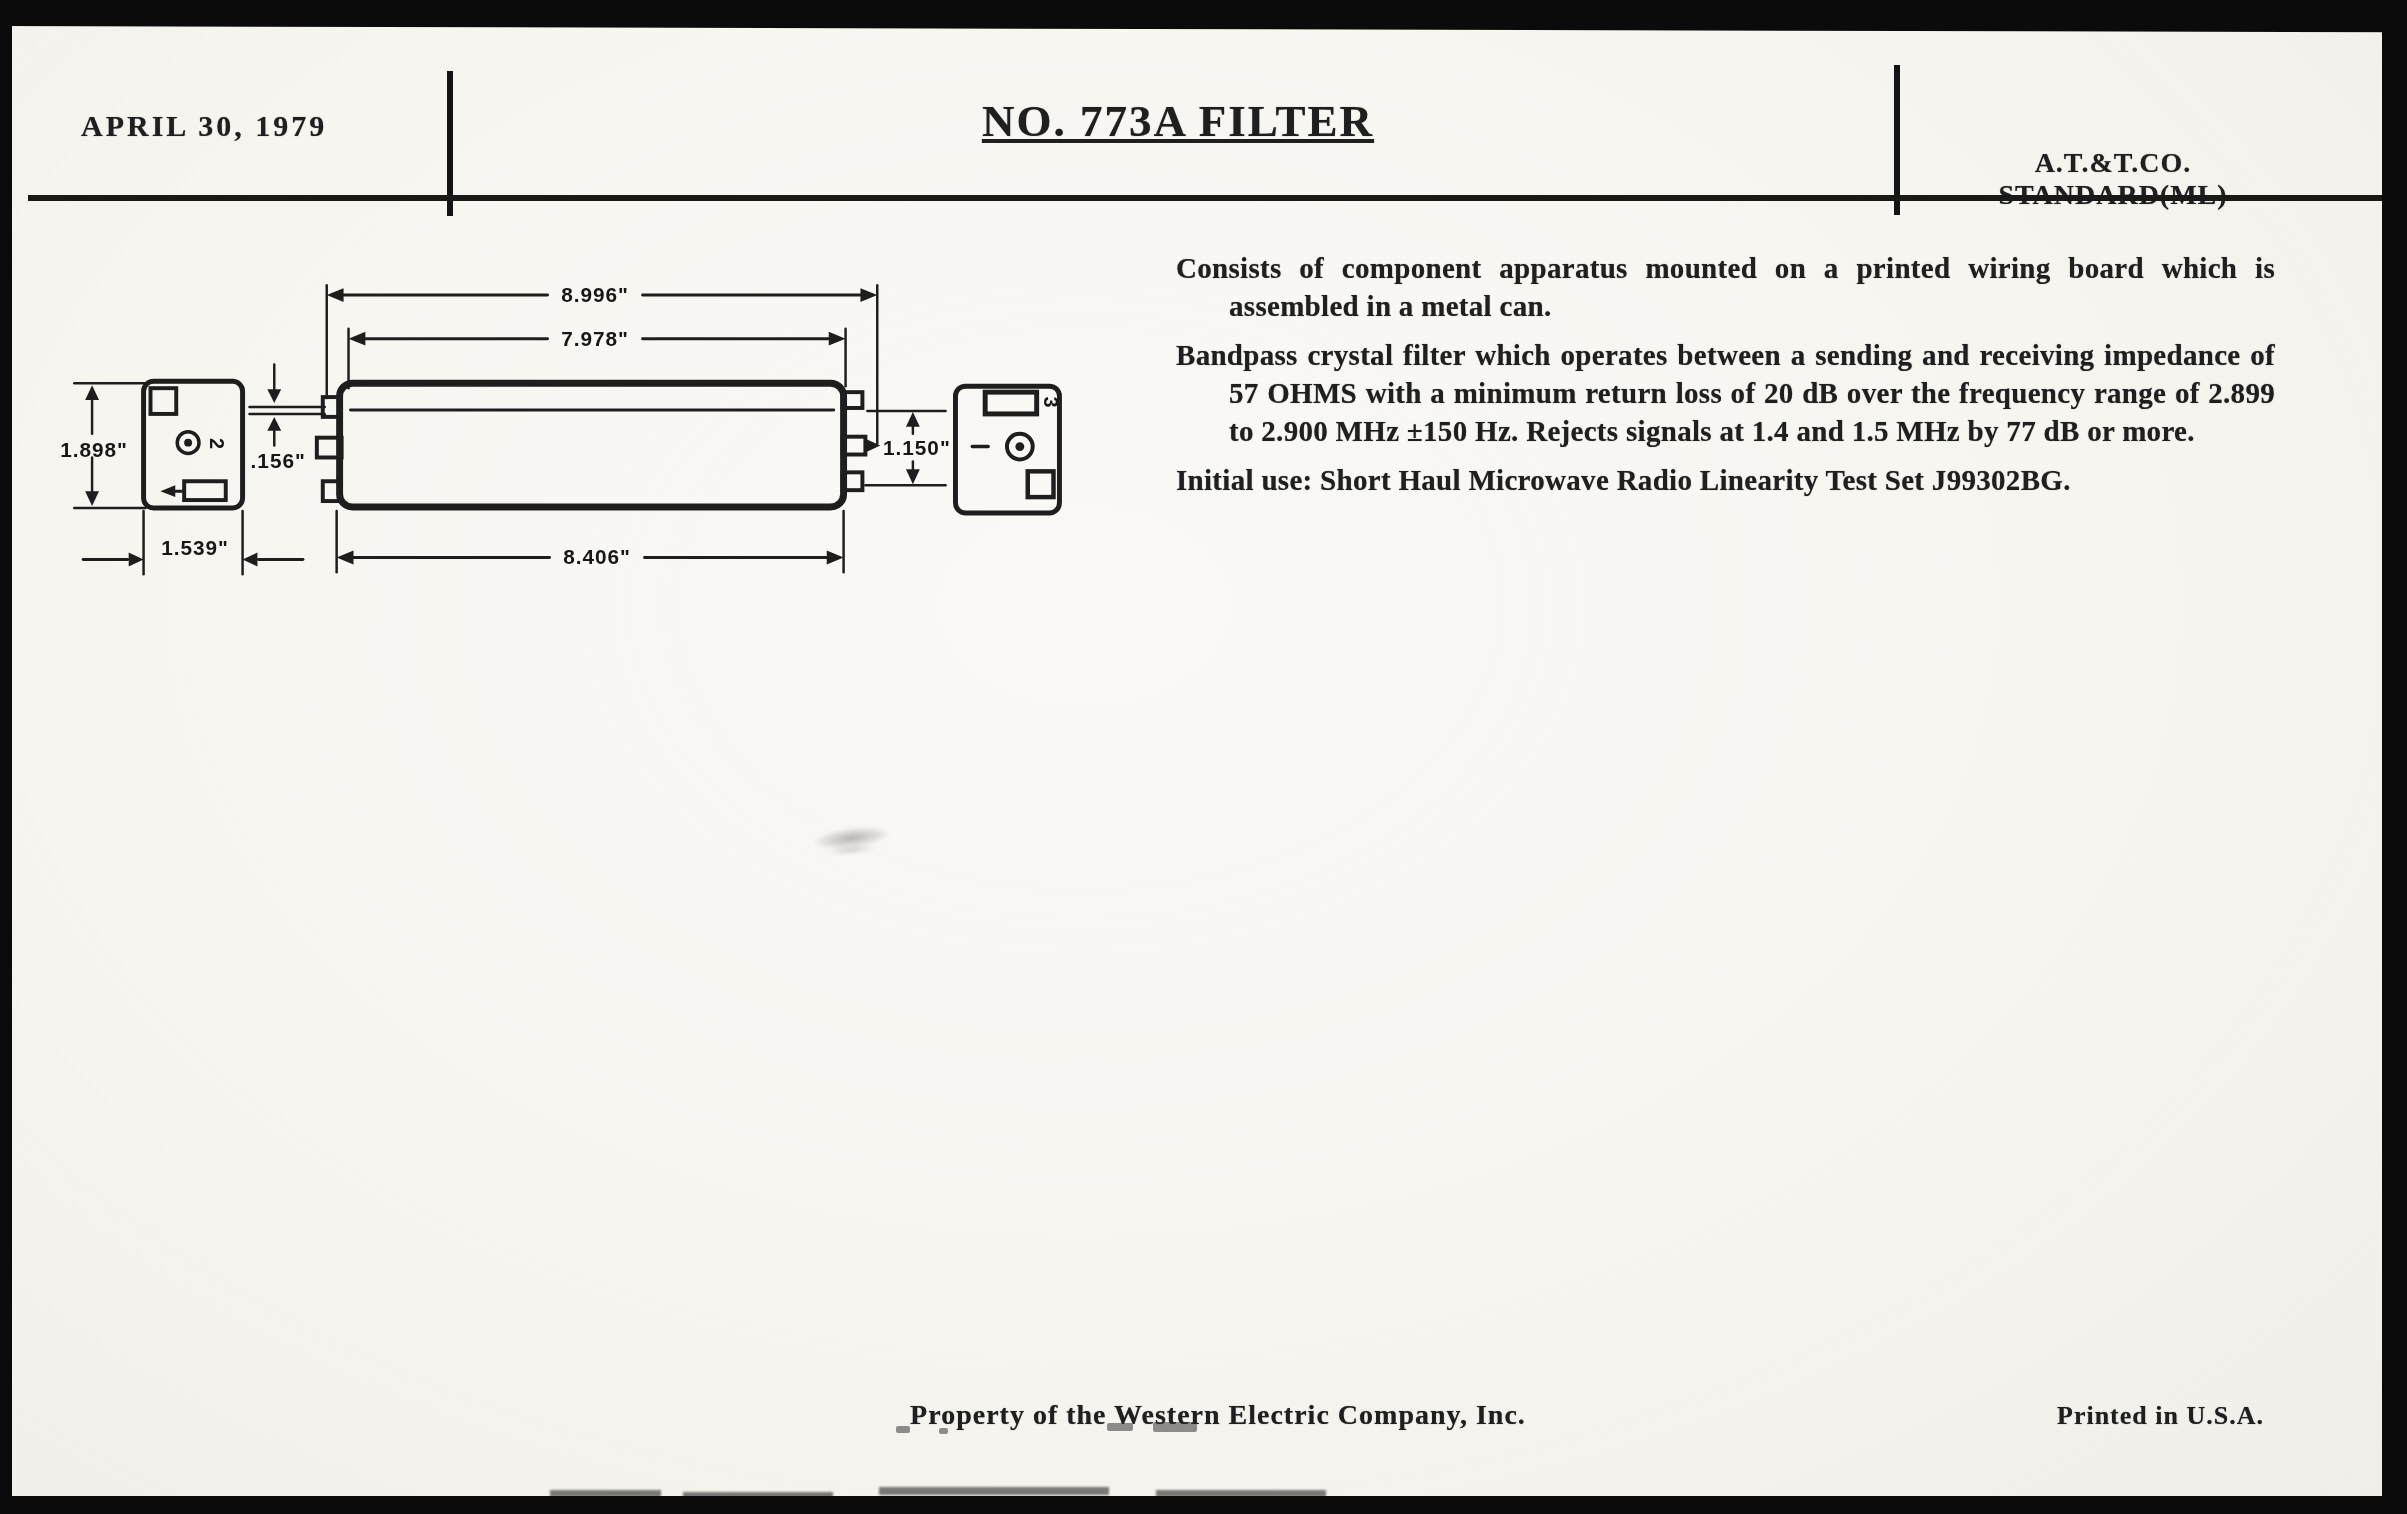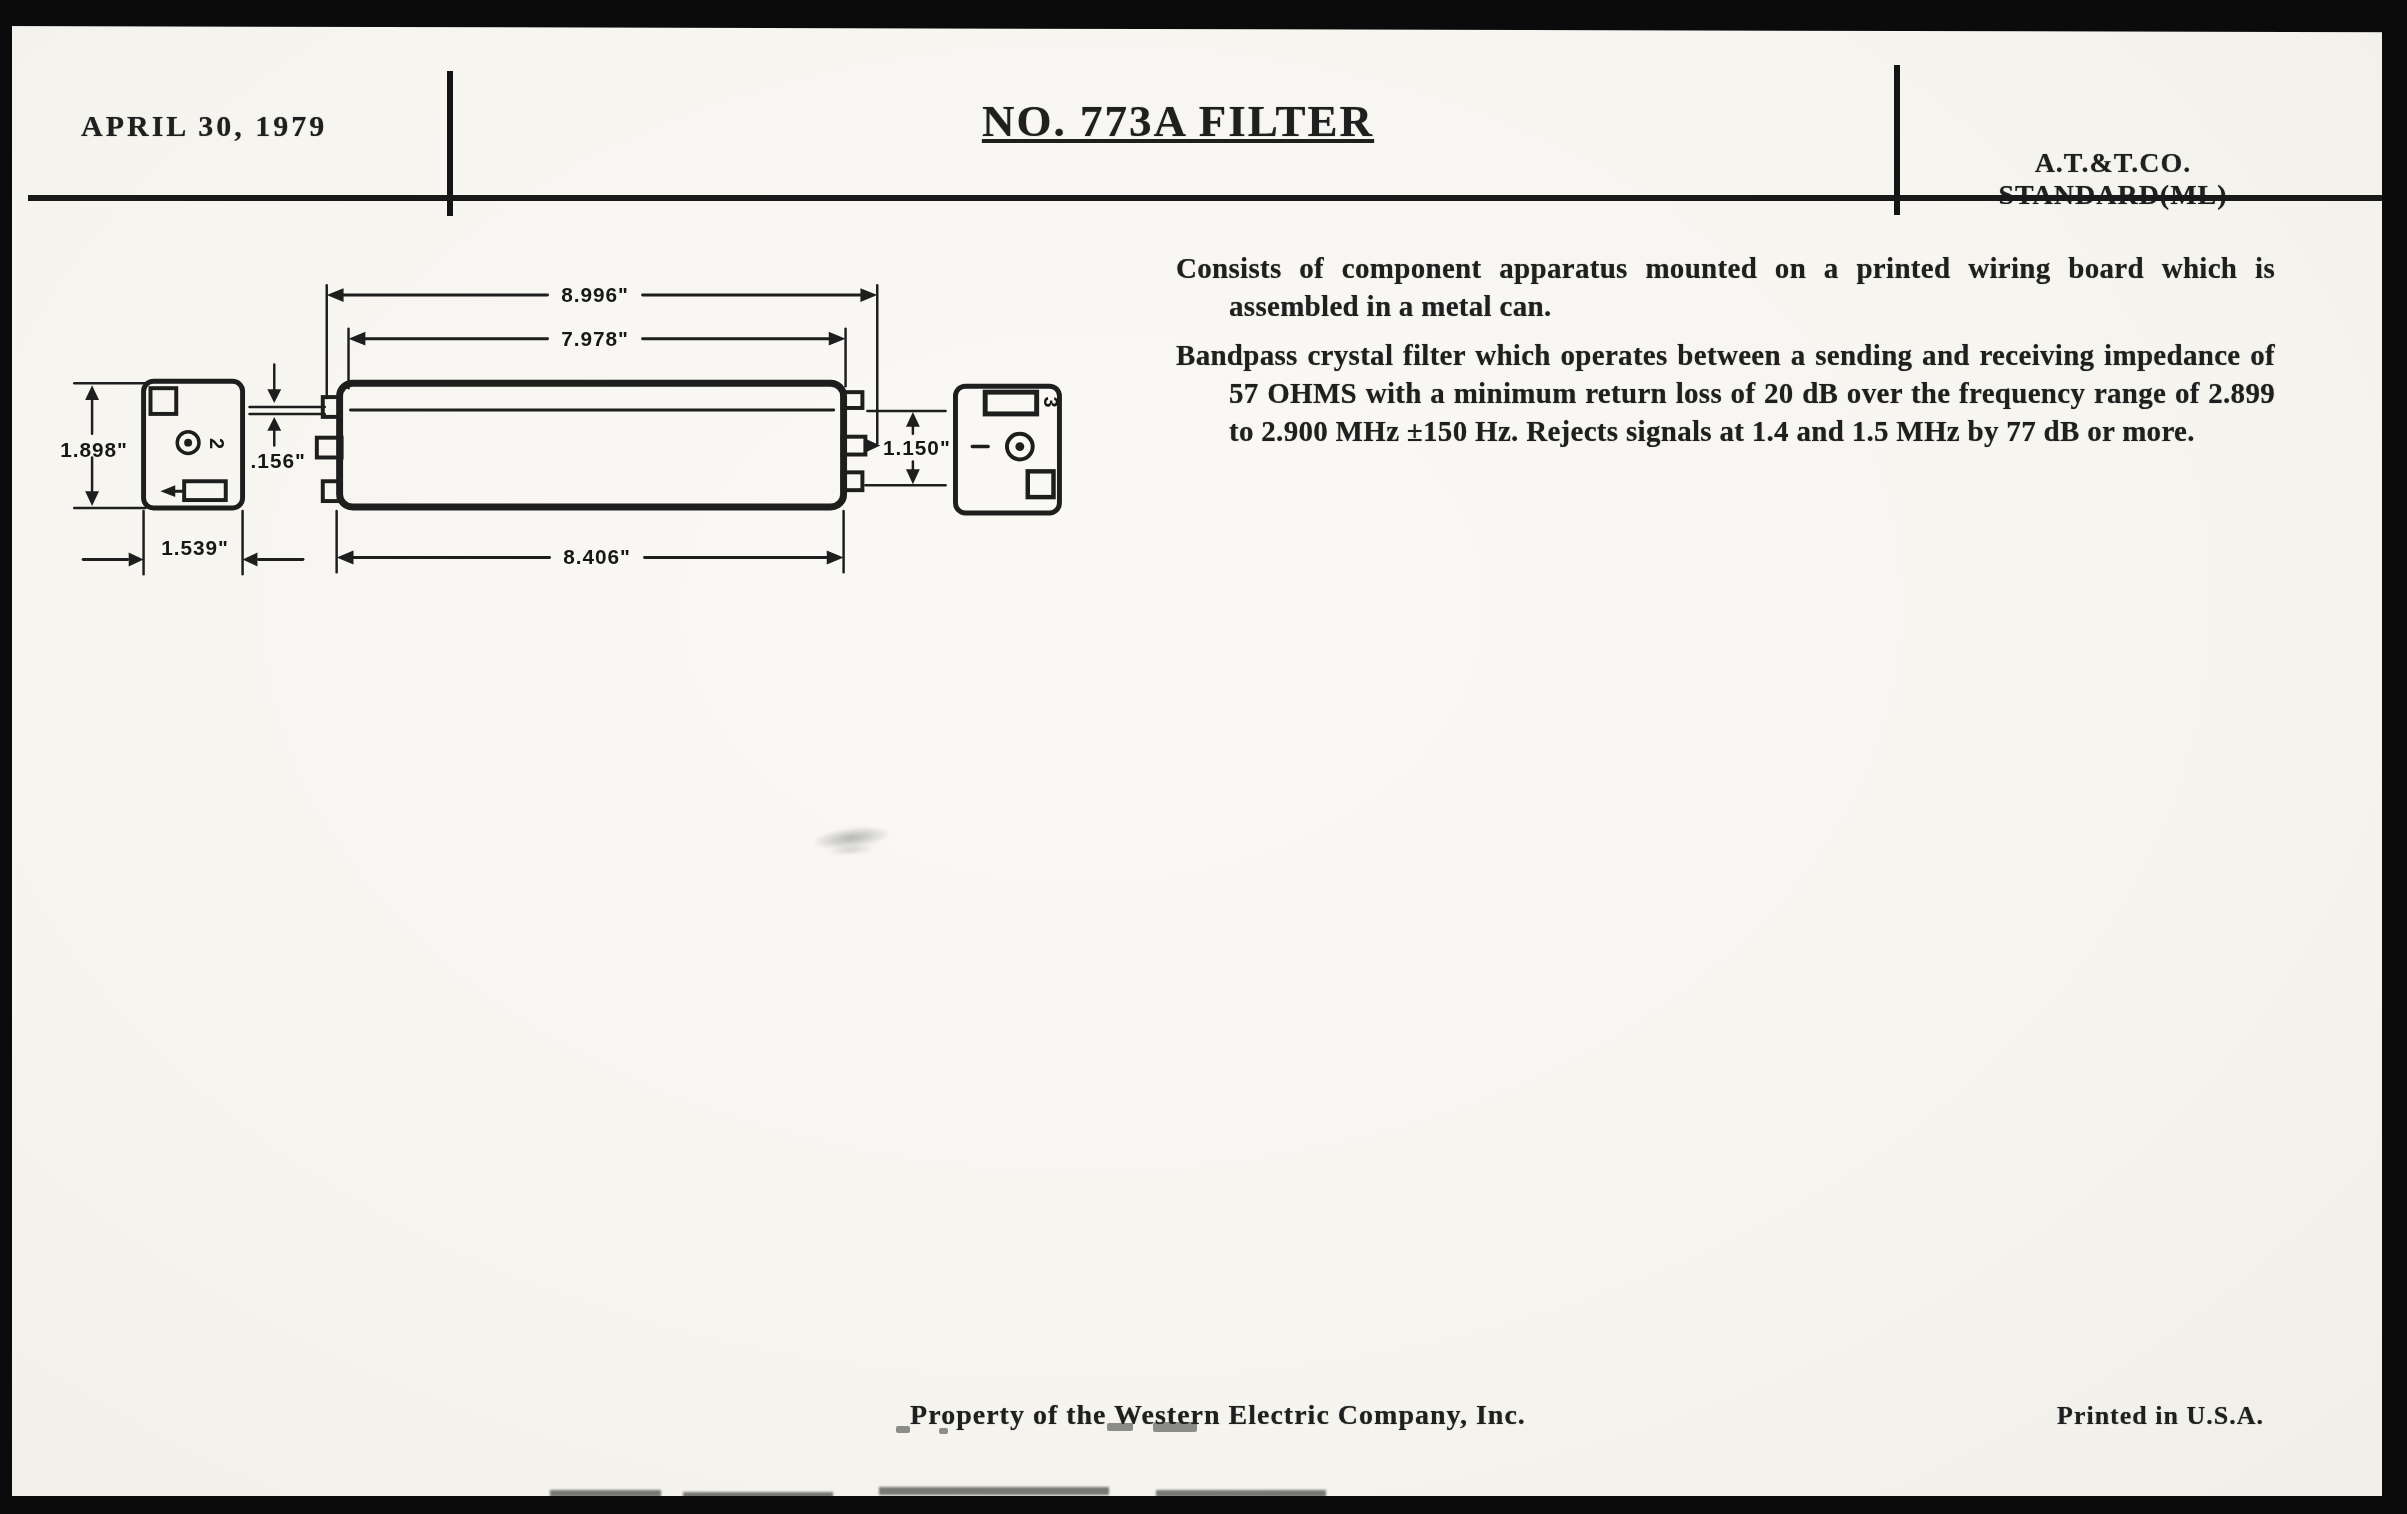--- a/index.html
+++ b/index.html
@@ -151,20 +151,21 @@
     <rect x="1038" y="476" width="26" height="26" stroke-width="4.5"></rect>
 
     <text class="marktxt" x="216" y="452" text-anchor="middle" stroke="none" transform="rotate(90 216 448)">2</text>
     <text class="marktxt" x="1058" y="410" text-anchor="middle" stroke="none" transform="rotate(90 1058 406)">3</text>
   </g>
 </svg>
 
 <div class="copy ink">
   <p>Consists of component apparatus mounted on a printed wiring board which is assembled in a metal can.</p>
   <p>Bandpass crystal filter which operates between a sending and receiving impedance of 57 OHMS with a minimum return loss of 20 dB over the frequency range of 2.899 to 2.900 MHz ±150 Hz. Rejects signals at 1.4 and 1.5 MHz by 77 dB or more.</p>
+  <p>Initial use: Short Haul Microwave Radio Linearity Test Set J99302BG.</p>
 </div>
 
 <div class="foot-left ink">Property of the Western Electric Company, Inc.</div>
 <div class="foot-right ink">Printed in U.S.A.</div>
 
 <div class="smudge sm1"></div>
 <div class="smudge sm2"></div>
 <div class="bmark pm1"></div>
 <div class="bmark pm2"></div>
 <div class="bmark pm3"></div>

